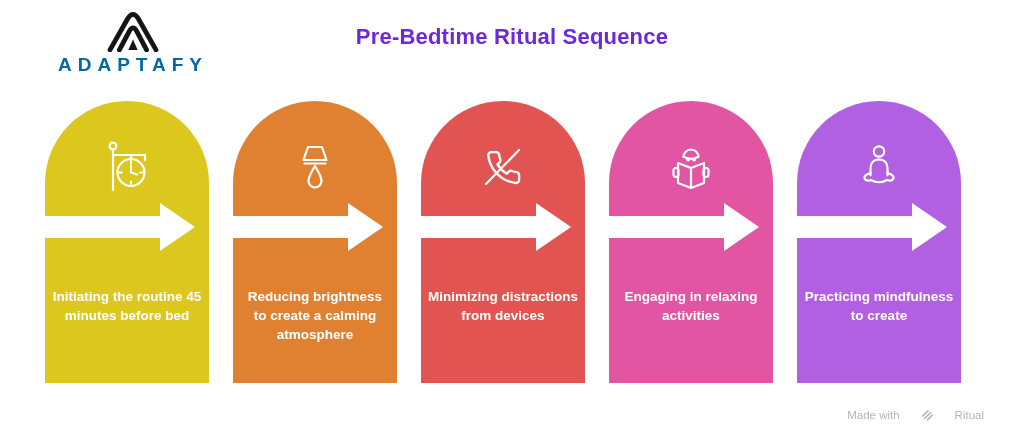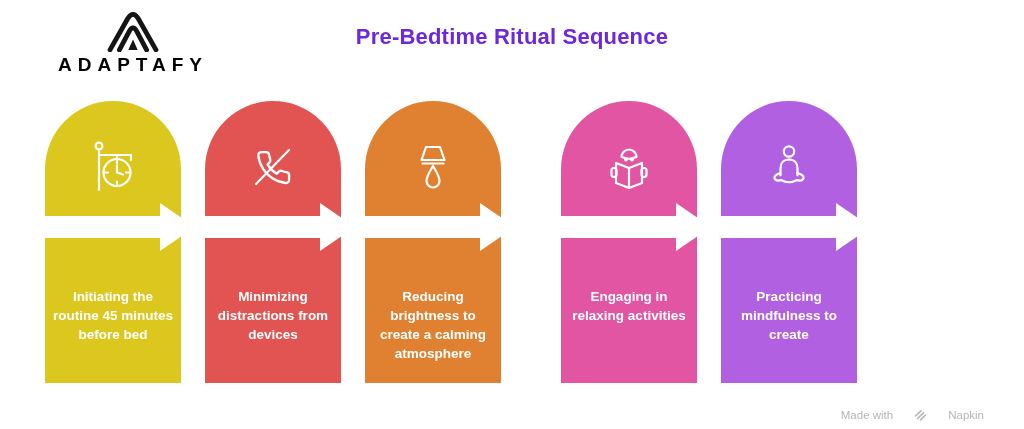--- a/index.html
+++ b/index.html
@@ -3,29 +3,29 @@
 <meta charset="utf-8">
 <style>
   html,body{margin:0;padding:0;background:#fff;}
   .canvas{
     position:relative;width:1024px;height:429px;background:#ffffff;
     font-family:"Liberation Sans", sans-serif;overflow:hidden;
   }
   
   .logo{position:absolute;left:58px;top:6px;width:150px;text-align:center;}
   .logo-mark{display:block;margin:0 auto;}
-  .logo-text{font-size:19px;font-weight:bold;letter-spacing:6px;color:#000000;margin-top:2px;}
+  .logo-text{font-size:19px;font-weight:bold;letter-spacing:6px;color:#0369a1;margin-top:2px;}
   .title{
     position:absolute;left:0;right:0;top:24px;text-align:center;
     font-size:22px;font-weight:bold;color:#6d28d9;letter-spacing:.2px;
   }
   
   .steps{position:absolute;left:45px;top:101px;display:flex;gap:24px;}
   .col{
-    position:relative;width:136px;height:282px;
+    position:relative;width:164px;height:282px;
     border-radius:84px 84px 0 0;
     background-image:radial-gradient(rgba(255,255,255,0.10) 1px, transparent 1.4px);
     background-size:6px 6px;
   }
   .icon{
     position:absolute;top:36px;left:0;right:0;height:60px;
     display:flex;align-items:center;justify-content:center;
   }
   .icon svg{stroke:#ffffff;fill:none;stroke-width:2.2;stroke-linecap:round;stroke-linejoin:round;}
   .arrow{position:absolute;left:0;top:102px;width:150px;height:48px;display:block;}
@@ -75,50 +75,50 @@
           <line x1="41" y1="33.5" x2="43.5" y2="33.5"></line>
           <polyline points="32,26.5 32,33.5 38,35.5"></polyline>
         </svg>
       </div>
       <svg class="arrow" viewBox="0 0 150 48">
         <polygon points="0,13 115,13 115,0 150,24 115,48 115,35 0,35" style="fill: rgb(255, 255, 255);"></polygon>
       </svg>
       <div class="label">Initiating the routine 45 minutes before bed</div>
     </div>
 
+    <div class="col" style="background: rgb(224, 129, 49);">
+      <div class="icon">
+        <svg width="56" height="58" viewBox="0 0 56 56">
+          <path d="M21,8 L35,8 L39.5,21 L16.5,21 Z"></path>
+          <line x1="17.5" y1="24.5" x2="38.5" y2="24.5"></line>
+          <path d="M28,27 C24.5,33 21.5,37.5 21.5,42 a6.5,6.5 0 0 0 13,0 C34.5,37.5 31.5,33 28,27 Z"></path>
+        </svg>
+      </div>
+      <svg class="arrow" viewBox="0 0 150 48">
+        <polygon points="0,13 115,13 115,0 150,24 115,48 115,35 0,35" style="fill: rgb(255, 255, 255);"></polygon>
+      </svg>
+      <div class="label">Reducing brightness to create a calming atmosphere</div>
+    </div>
+
     <div class="col" style="background: rgb(225, 84, 81);">
       <div class="icon">
         <svg width="56" height="58" viewBox="0 0 56 56">
           <g transform="translate(10,10) scale(1.55)" stroke-width="1.5">
             <path d="M22 16.92v3a2 2 0 0 1-2.18 2 19.79 19.79 0 0 1-8.63-3.07 19.5 19.5 0 0 1-6-6 19.79 19.79 0 0 1-3.07-8.67A2 2 0 0 1 4.11 2h3a2 2 0 0 1 2 1.72 12.84 12.84 0 0 0 .7 2.81 2 2 0 0 1-.45 2.11L8.09 9.91a16 16 0 0 0 6 6l1.27-1.27a2 2 0 0 1 2.11-.45 12.84 12.84 0 0 0 2.81.7A2 2 0 0 1 22 16.92z"></path>
           </g>
           <line x1="44" y1="11" x2="11" y2="45"></line>
         </svg>
       </div>
       <svg class="arrow" viewBox="0 0 150 48">
         <polygon points="0,13 115,13 115,0 150,24 115,48 115,35 0,35" style="fill: rgb(255, 255, 255);"></polygon>
       </svg>
       <div class="label">Minimizing distractions from devices</div>
     </div>
 
-    <div class="col" style="background: rgb(224, 129, 49);">
-      <div class="icon">
-        <svg width="56" height="58" viewBox="0 0 56 56">
-          <path d="M21,8 L35,8 L39.5,21 L16.5,21 Z"></path>
-          <line x1="17.5" y1="24.5" x2="38.5" y2="24.5"></line>
-          <path d="M28,27 C24.5,33 21.5,37.5 21.5,42 a6.5,6.5 0 0 0 13,0 C34.5,37.5 31.5,33 28,27 Z"></path>
-        </svg>
-      </div>
-      <svg class="arrow" viewBox="0 0 150 48">
-        <polygon points="0,13 115,13 115,0 150,24 115,48 115,35 0,35" style="fill: rgb(255, 255, 255);"></polygon>
-      </svg>
-      <div class="label">Reducing brightness to create a calming atmosphere</div>
-    </div>
-
-    <div class="col" style="background: rgb(225, 85, 162); margin-left: 36px;">
+    <div class="col" style="background: rgb(225, 85, 162);">
       <div class="icon">
         <svg width="56" height="58" viewBox="0 0 56 56">
           <path d="M20.5,18 a7.5,7.5 0 0 1 15,0"></path>
           <path d="M21,18 q7,3.5 14,0"></path>
           <circle cx="25" cy="20.5" r="0.9" fill="#fff"></circle>
           <circle cx="31" cy="20.5" r="0.9" fill="#fff"></circle>
           <path d="M15,24 L28,29 L41,24 L41,44 L28,49 L15,44 Z"></path>
           <line x1="28" y1="29" x2="28" y2="49"></line>
           <rect x="10.5" y="29" width="5" height="9" rx="2.4"></rect>
           <rect x="40.5" y="29" width="5" height="9" rx="2.4"></rect>
@@ -151,16 +151,16 @@
 
   <div class="footer">
     <span>Made with</span>
     <svg class="napkin-mark" width="13" height="12" viewBox="0 0 13 12">
       <g stroke="#b5b5b5" stroke-width="1.6" stroke-linecap="round" fill="none">
         <path d="M1.5,7 L7,1.8"></path>
         <path d="M3.5,9.5 L9.5,3.8"></path>
         <path d="M6.5,10.8 L11.5,6"></path>
       </g>
     </svg>
-    <span>Napkin</span>
+    <span>Ritual</span>
   </div>
 
 </div>
 
 </body></html>

